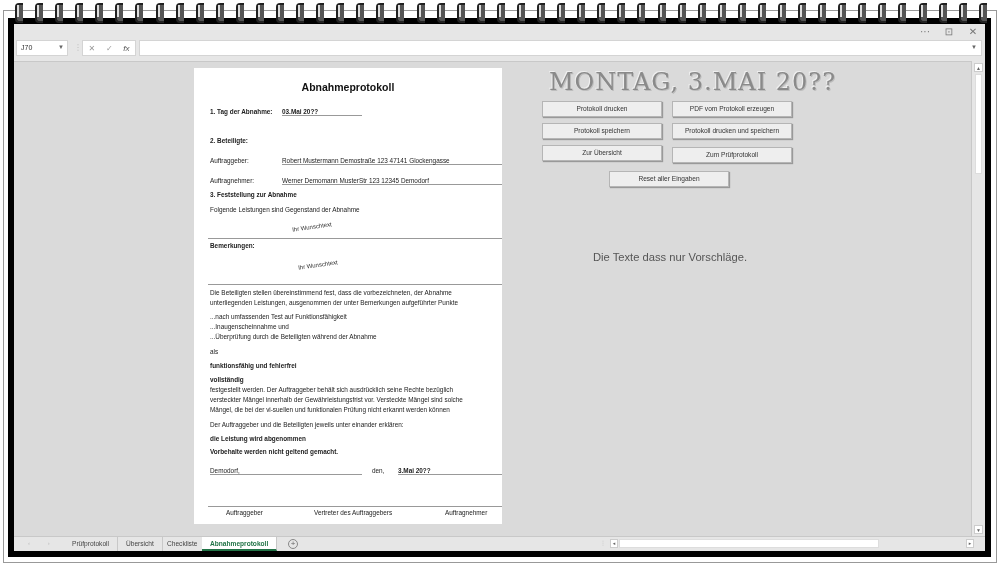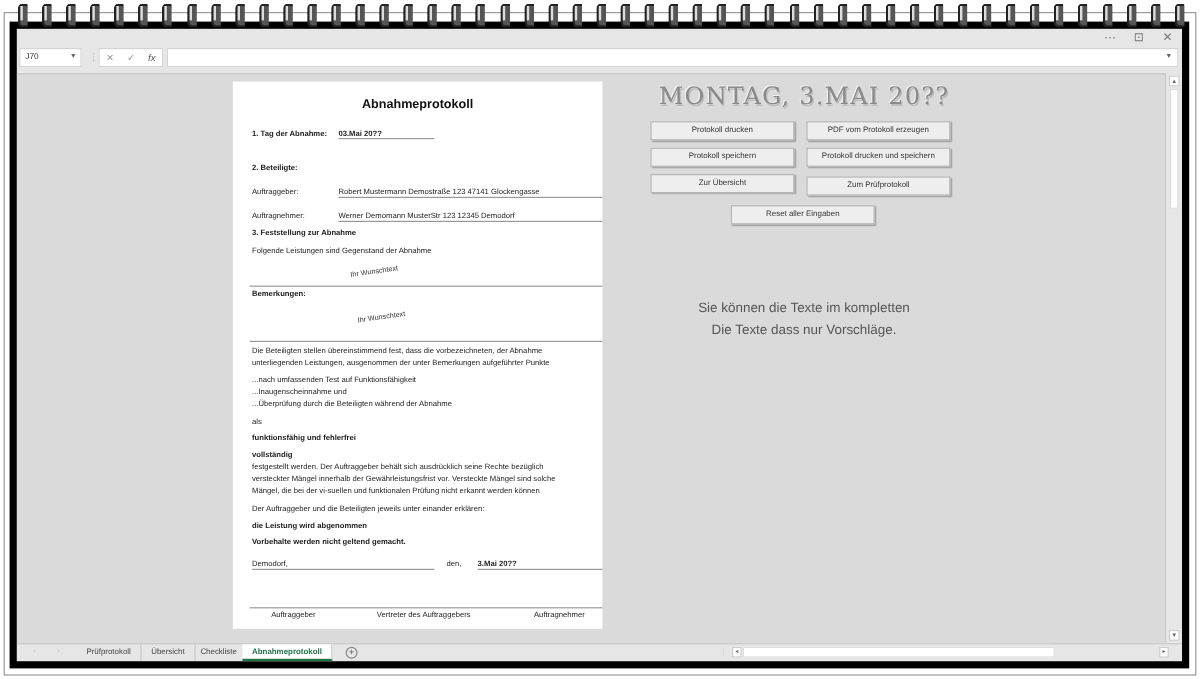--- a/index.html
+++ b/index.html
@@ -38,21 +38,21 @@
   
   .page { position: absolute; left: 180px; top: 6px; width: 308px; height: 456px; background: #fff; color: #222; font-size: 6.4px; }
   .page .title { position: absolute; left: 0; top: 13px; width: 100%; text-align: center; font-weight: bold; font-size: 10.5px; color: #111; }
   .pl { position: absolute; left: 16px; white-space: nowrap; }
   .b { font-weight: bold; }
   .underline-field { position: absolute; border-bottom: 1px solid #999; white-space: nowrap; }
   .hr { position: absolute; left: 14px; right: 0; height: 0; border-top: 1px solid #999; }
   .wunsch { position: absolute; font-size: 6px; color: #333; transform: rotate(-8deg); white-space: nowrap; }
 
   
-  .big-date { position: absolute; left: 535px; top: 6px; font-family: "DejaVu Serif", serif; font-size: 20px; color: #8a8a8a; letter-spacing: 1px; text-shadow: 1px 1px 0 #bdbdbd, -1px -1px 0 #efefef; white-space: nowrap; }
+  .big-date { position: absolute; left: 535px; top: 6px; font-family: "DejaVu Serif", serif; font-size: 24px; color: #8a8a8a; letter-spacing: 1px; text-shadow: 1px 1px 0 #bdbdbd, -1px -1px 0 #efefef; white-space: nowrap; }
   .btn { position: absolute; width: 120px; height: 16px; background: #eeeeee; border: 1px solid #b5b5b5; box-shadow: 1px 1px 1px #999; font-size: 6.6px; color: #333; text-align: center; line-height: 14px; white-space: nowrap; }
   .info { position: absolute; left: 520px; top: 186px; width: 272px; text-align: center; font-size: 11.2px; line-height: 18px; color: #555; }
 
   
   .tabbar { position: absolute; left: 0; top: 512px; width: 971px; height: 15px; background: #e6e6e6; border-top: 1px solid #c8c8c8; font-size: 6.6px; color: #444; }
   .tab-nav { position: absolute; left: 14px; top: 3px; color: #bbb; font-size: 6px; letter-spacing: 8px; }
   .tab { position: absolute; top: 0; height: 14px; line-height: 13px; padding: 0 8px; border-right: 1px solid #c8c8c8; white-space: nowrap; }
   .tab.active { background: #fff; color: #217346; font-weight: bold; border-bottom: 2px solid #217346; }
   .tab-add { position: absolute; left: 274px; top: 2px; width: 10px; height: 10px; border: 1px solid #888; border-radius: 50%; font-size: 8px; line-height: 8px; text-align: center; color: #666; }
   .hs-grip { position: absolute; left: 586px; top: 2px; color: #bbb; font-size: 6px; }
@@ -201,21 +201,20 @@
 
     <div class="btn" style="left:528px; top:39px;">Protokoll drucken</div>
     <div class="btn" style="left:658px; top:39px;">PDF vom Protokoll erzeugen</div>
     <div class="btn" style="left:528px; top:61px;">Protokoll speichern</div>
     <div class="btn" style="left:658px; top:61px;">Protokoll drucken und speichern</div>
     <div class="btn" style="left:528px; top:83px;">Zur Übersicht</div>
     <div class="btn" style="left:658px; top:85px;">Zum Prüfprotokoll</div>
     <div class="btn" style="left:595px; top:109px;">Reset aller Eingaben</div>
 
     <div class="info">
-      <div>Sie können die Texte im kompletten</div>
       <div>Die Texte dass nur Vorschläge.</div>
     </div>
   </div>
 
   <div class="vscroll">
     <div class="vs-up">▲</div>
     <div class="vs-thumb"></div>
     <div class="vs-down">▼</div>
   </div>
 

